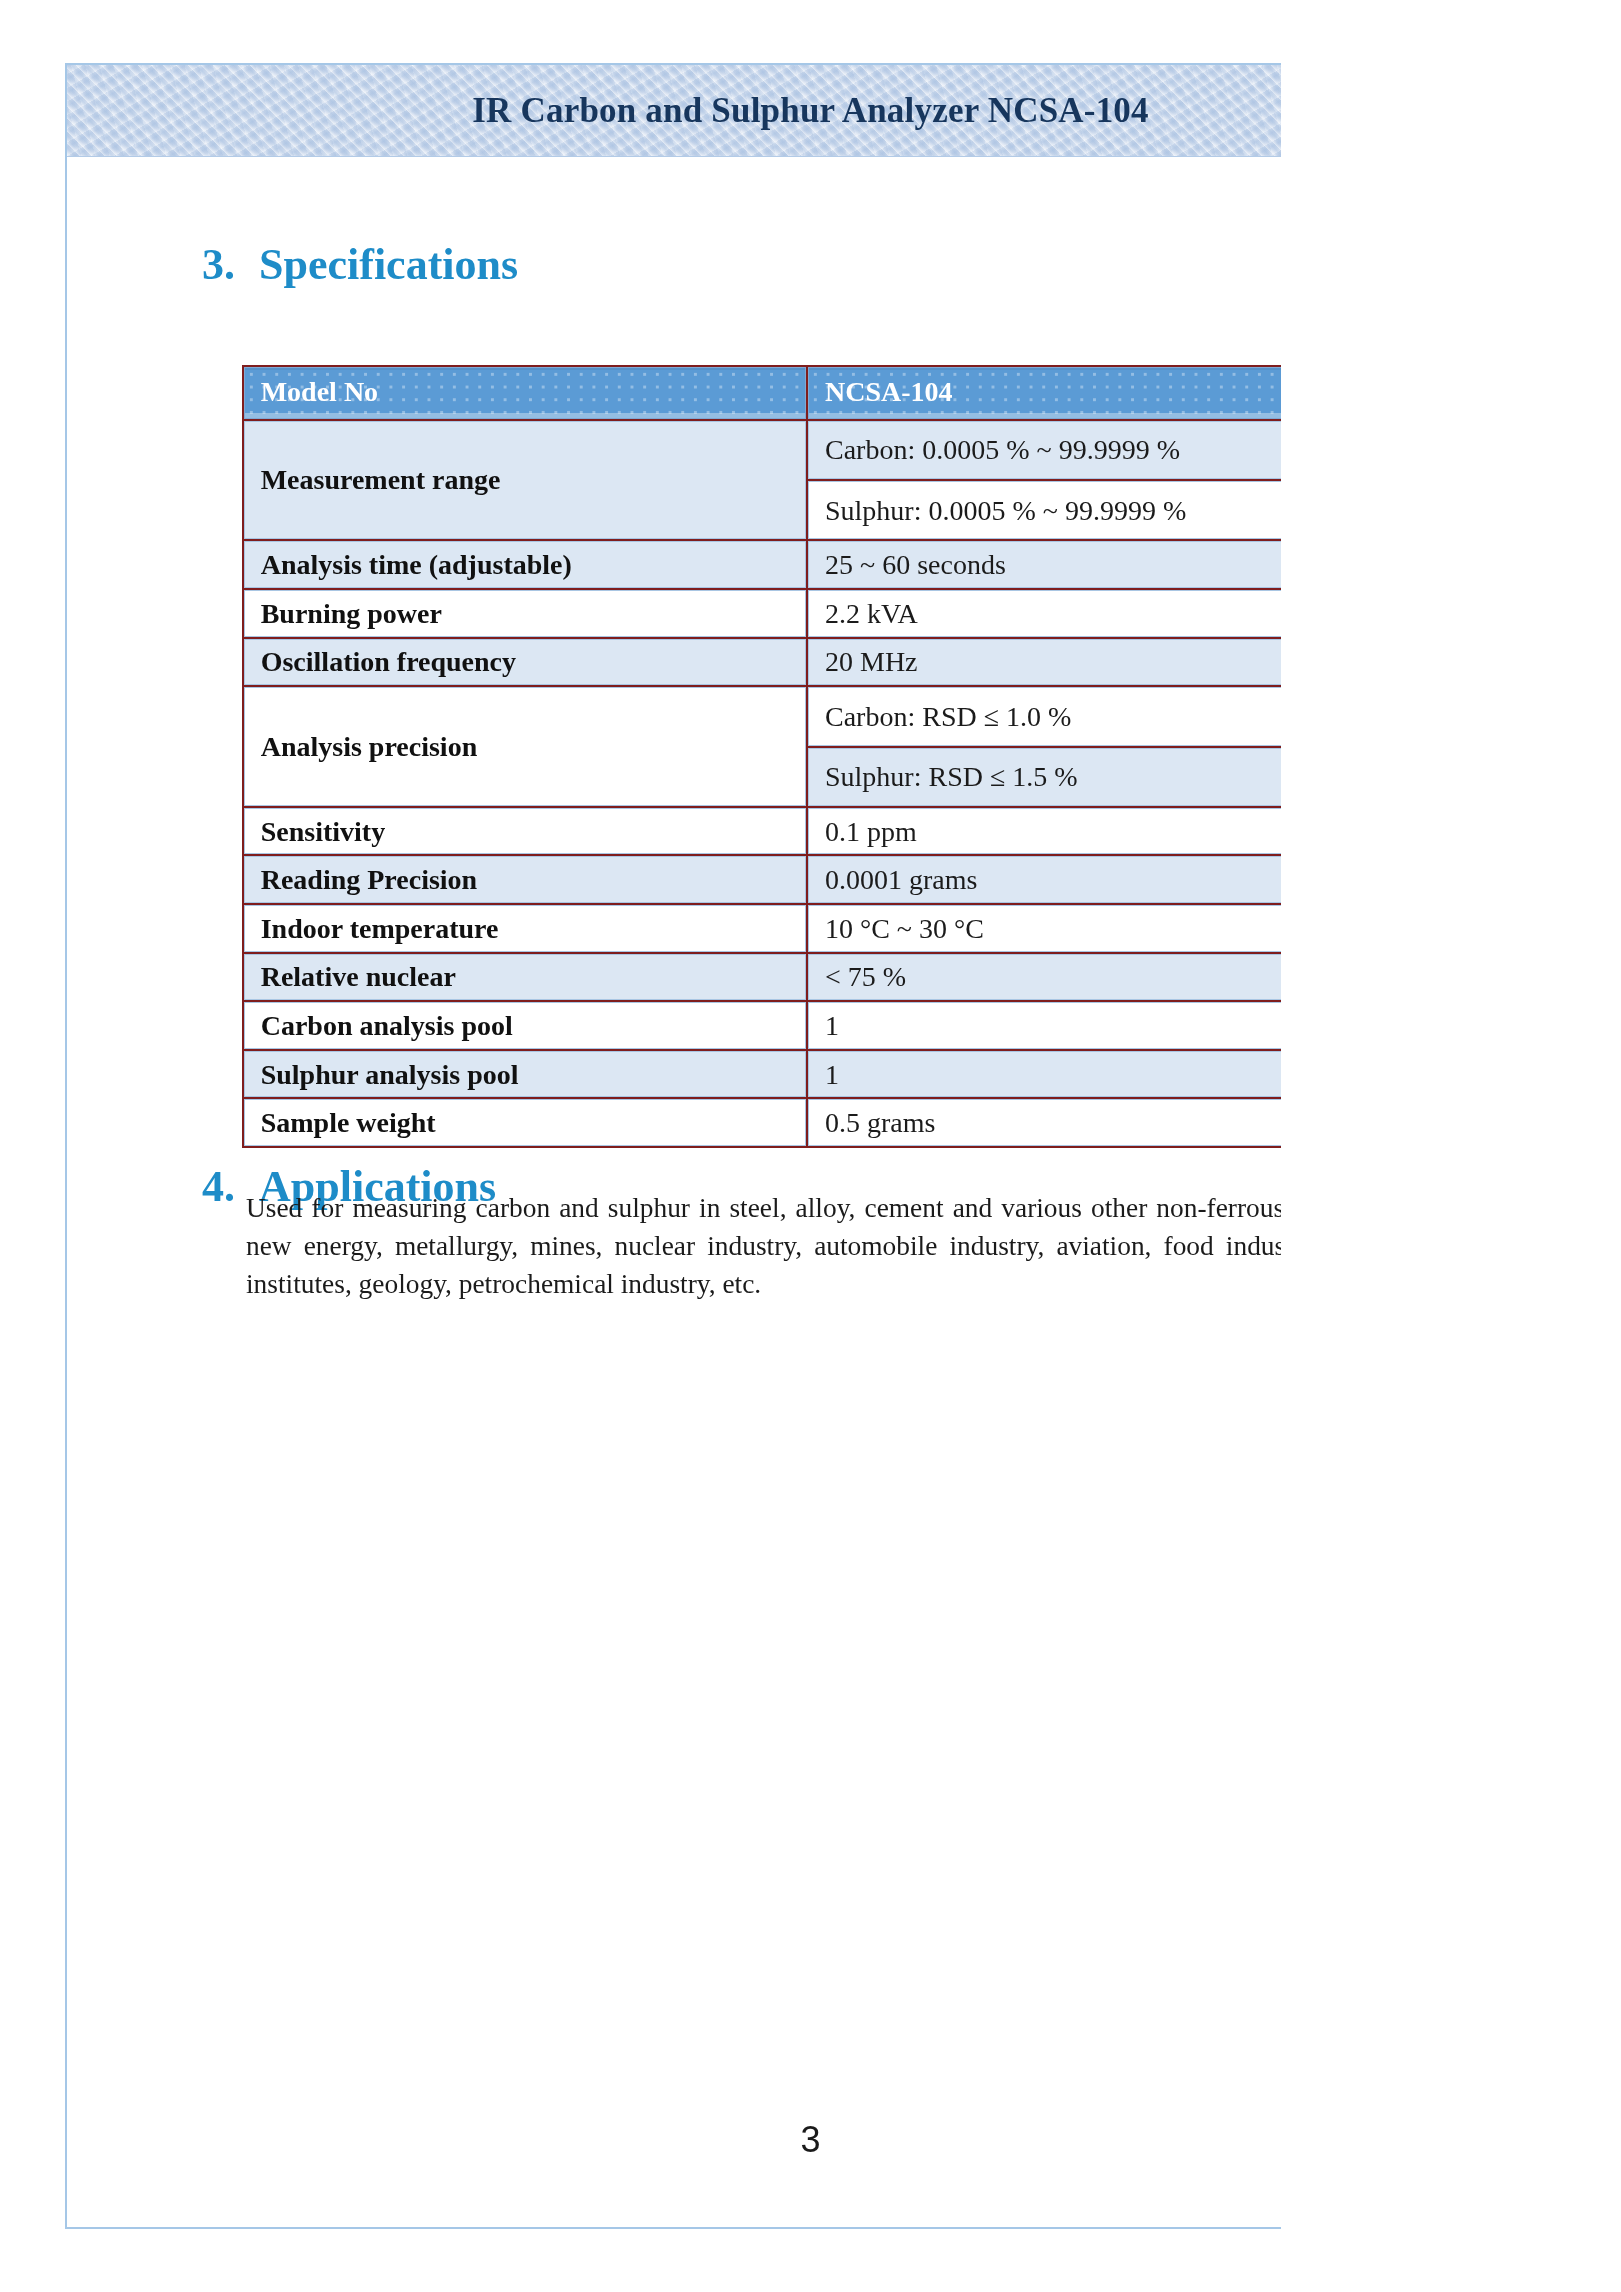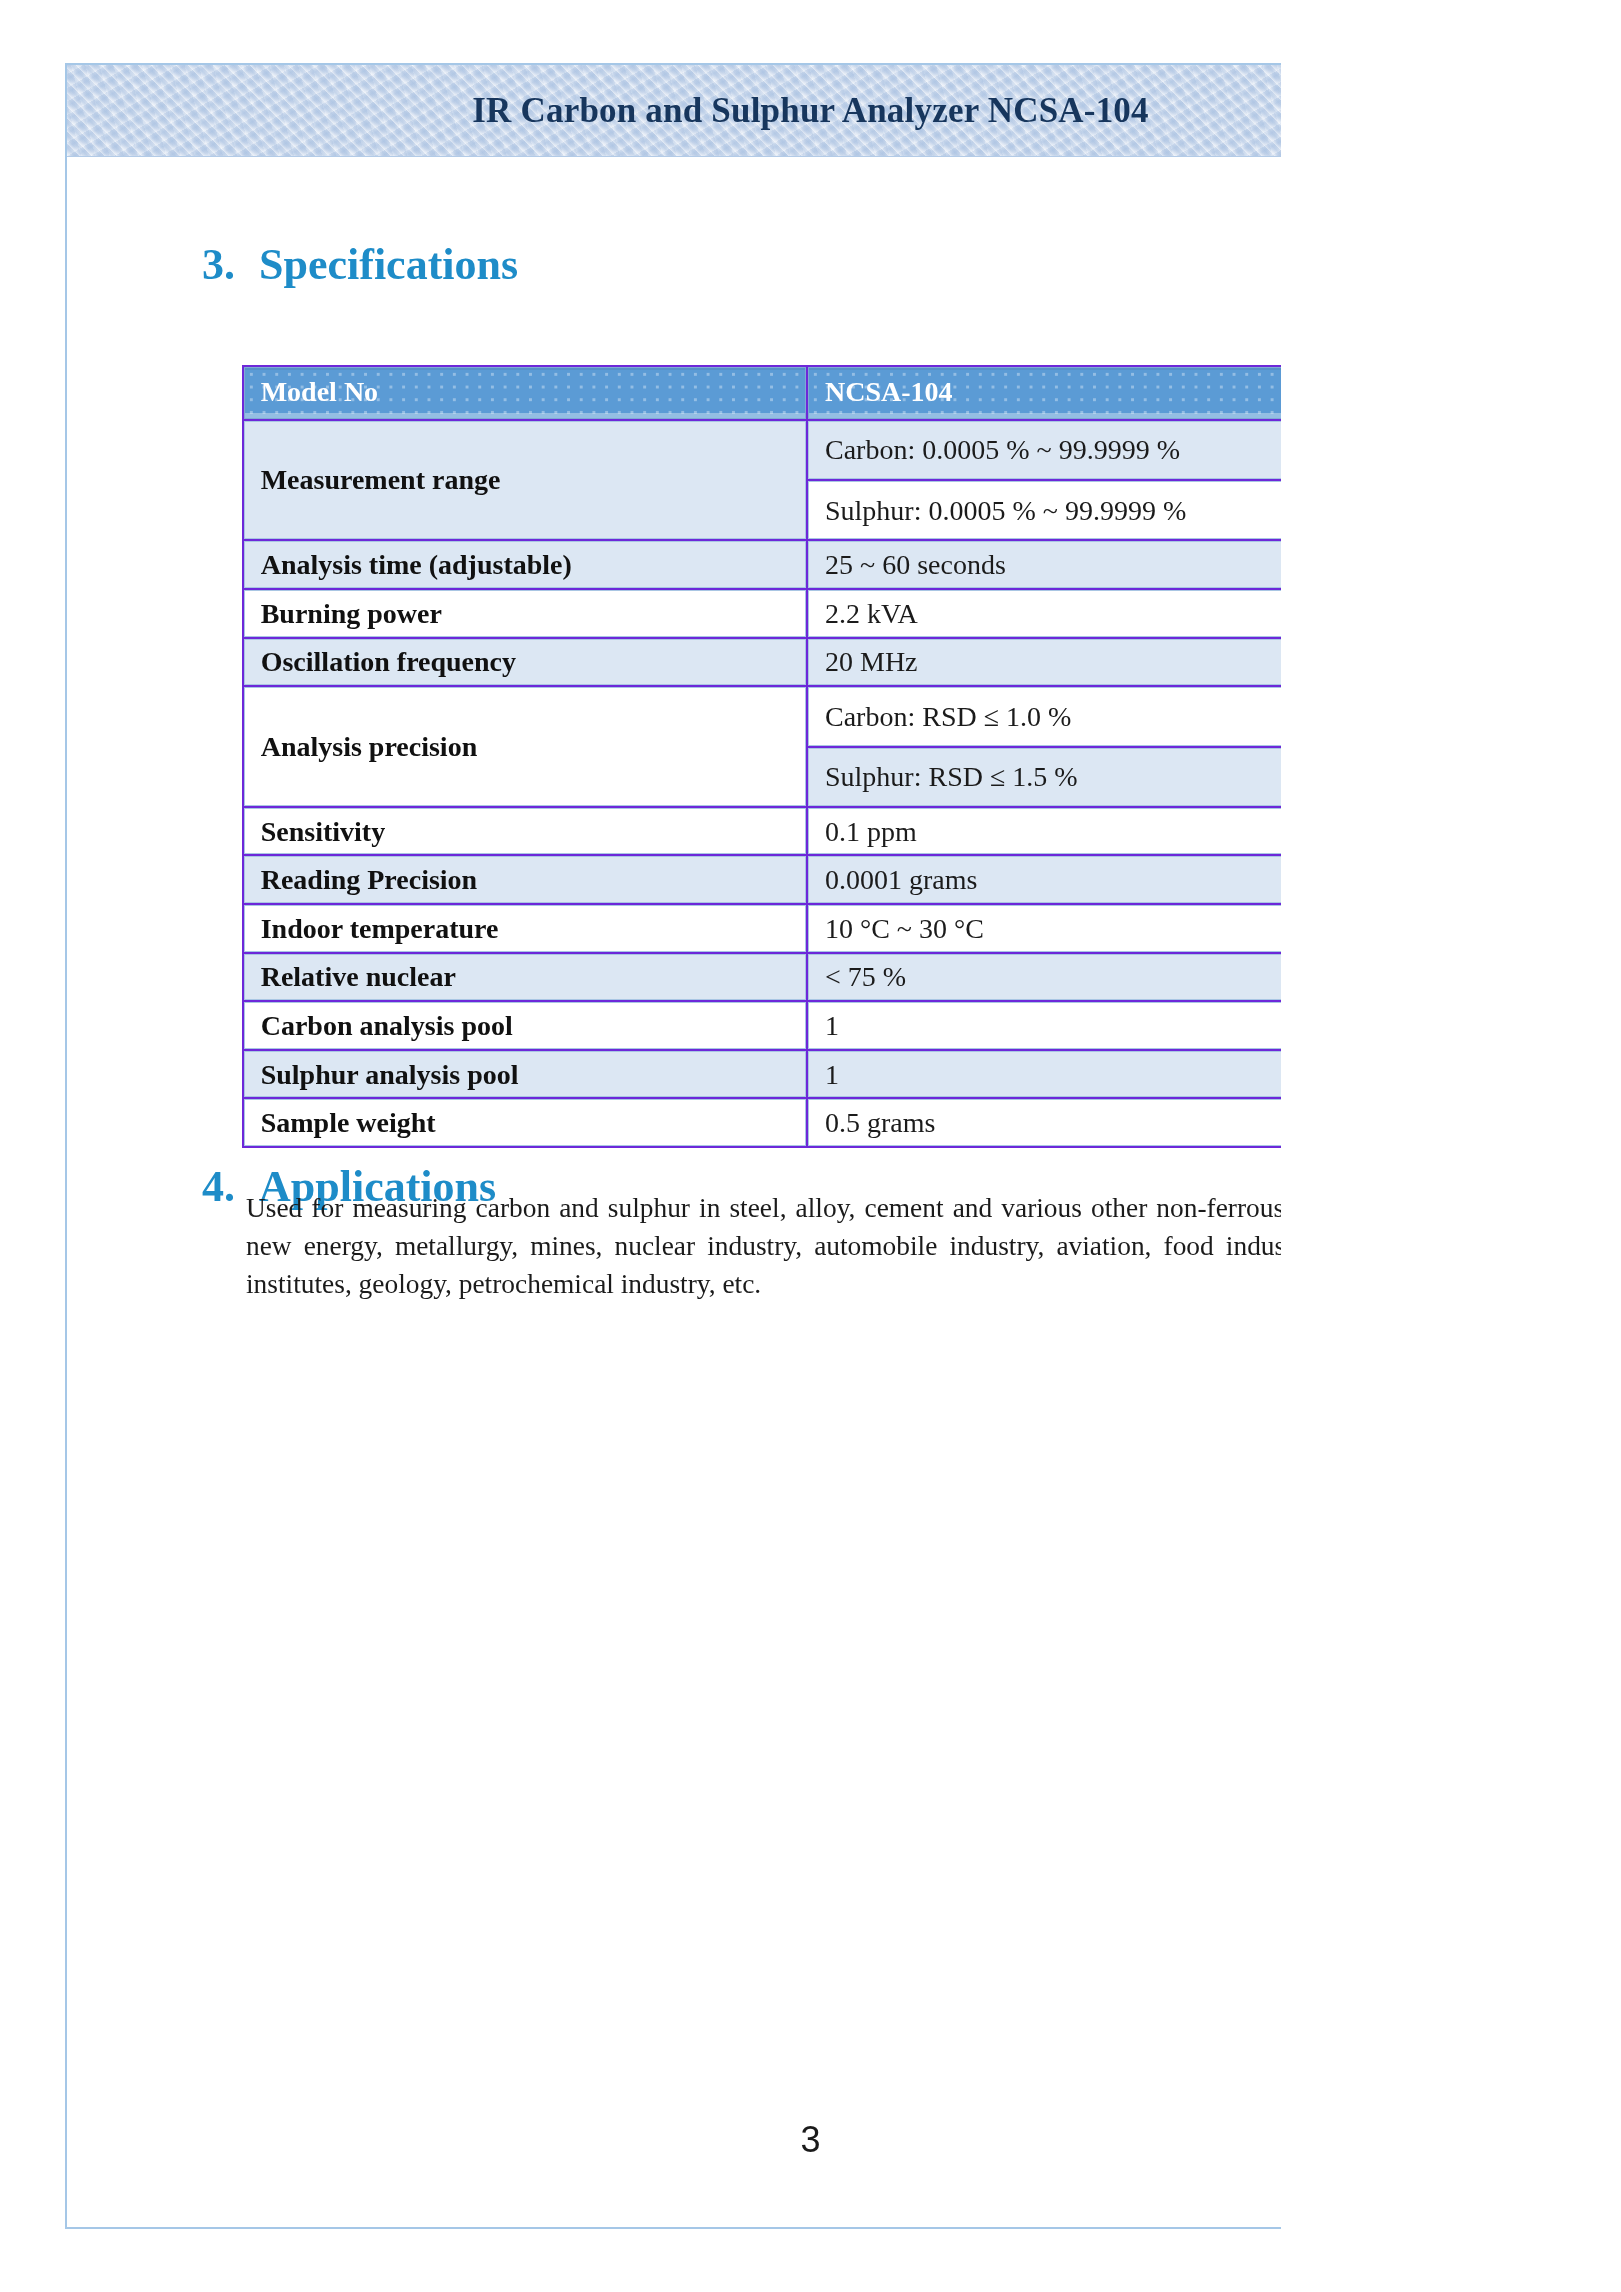--- a/index.html
+++ b/index.html
@@ -31,21 +31,21 @@
     white-space:nowrap;
   }
   .heading .h-num { display:inline-block; width:57px; }
   .heading-spec { left:135px; top:174px; }
   .heading-app  { left:135px; top:1096px; }
 
   
   .spec-table {
     position:absolute; left:175px; top:300px; width:1141px;
     border-collapse:separate; border-spacing:2px; table-layout:fixed;
-    background:#6d28d9;
+    background:#7f1d1d;
   }
   .spec-table col.c1 { width:562px; }
   .spec-table th, .spec-table td {
     border:1px solid #a9c6e3;
     font-size:28px; line-height:29px; vertical-align:middle;
     padding:7.8px 15.7px; overflow:hidden;
   }
   .spec-table th {
     background-color:#5b9bd5;
     background-image:radial-gradient(rgba(255,255,255,0.35) 1.4px, rgba(0,0,0,0) 1.5px);

